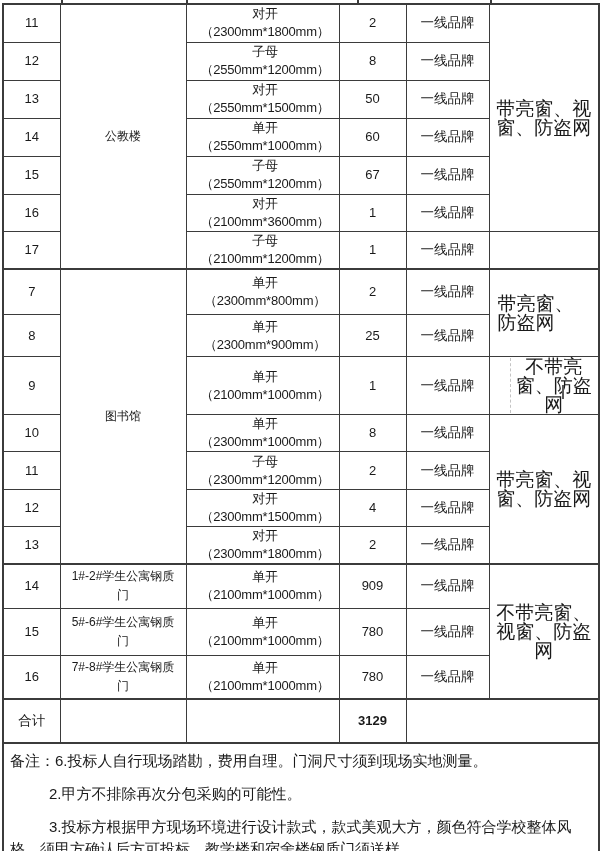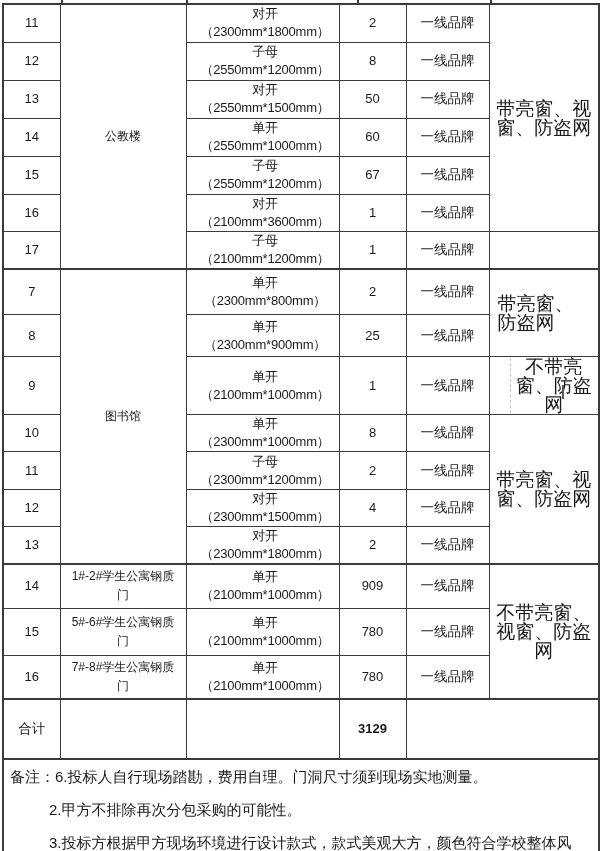--- a/index.html
+++ b/index.html
@@ -173,21 +173,21 @@
     <td class="brand-cell">一线品牌</td>
   </tr>
   <tr style="height:44px">
     <td class="no-cell">16</td>
     <td class="bldg-cell">7#-8#学生公寓钢质门</td>
     <td class="type-cell">单开（2100mm*1000mm）</td>
     <td class="qty-cell">780</td>
     <td class="brand-cell">一线品牌</td>
   </tr>
 
-  <tr class="sec-top" style="height:60px">
+  <tr class="sec-top" style="height:44px">
     <td class="total-label">合计</td>
     <td></td>
     <td></td>
     <td class="qty-cell bold">3129</td>
     <td colspan="2"></td>
   </tr>
 
   <tr class="sec-top" style="height:116px">
     <td class="remarks-cell" colspan="6">
       <p>备注：6.投标人自行现场踏勘，费用自理。门洞尺寸须到现场实地测量。</p>

